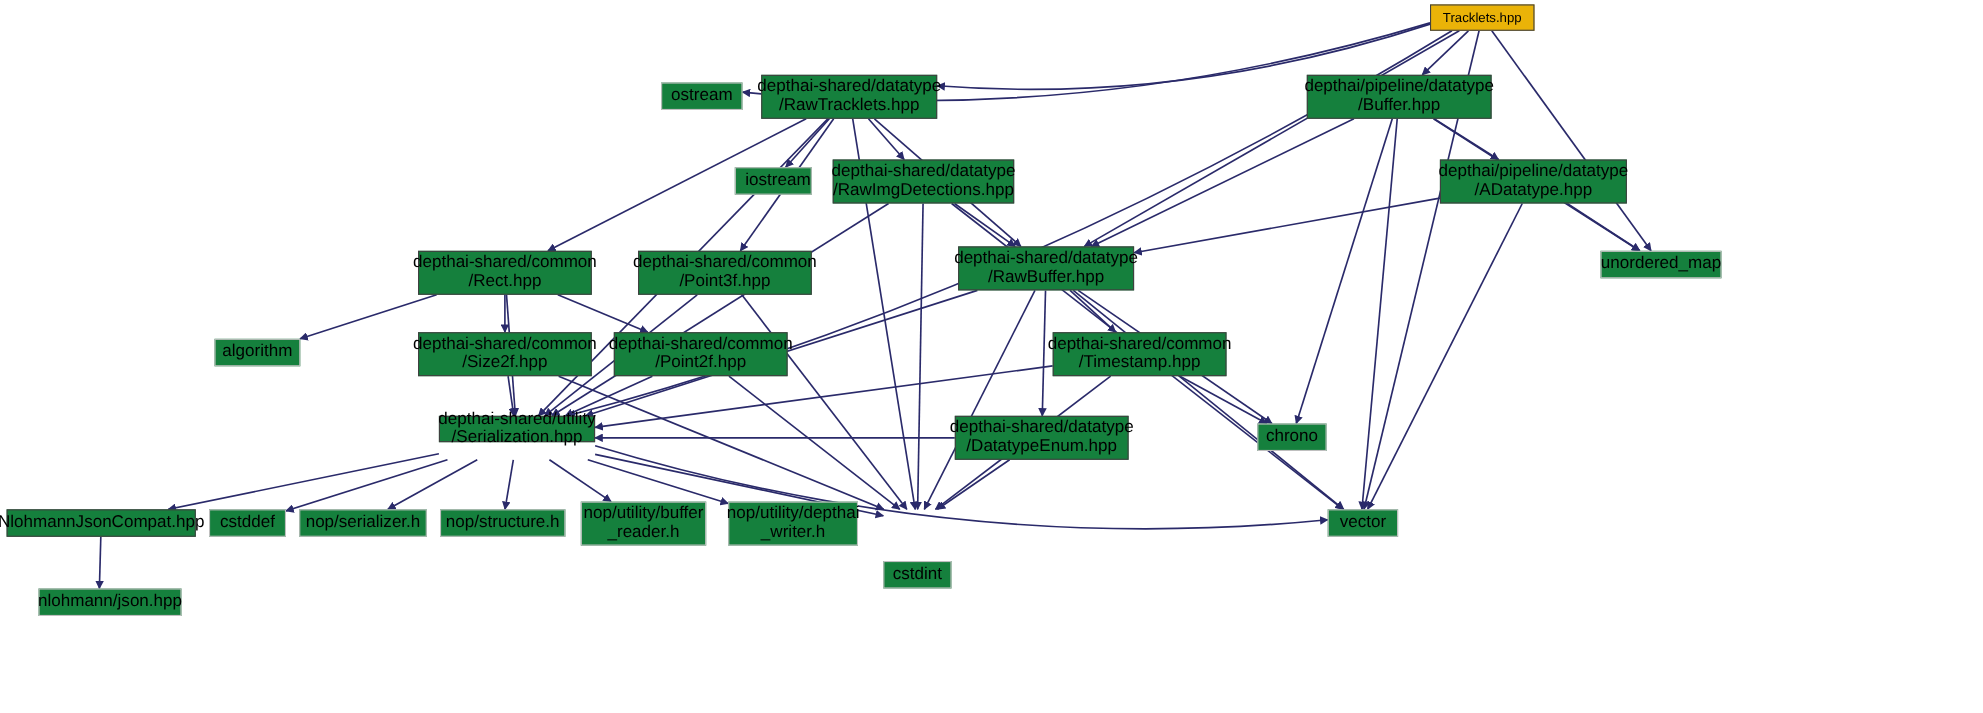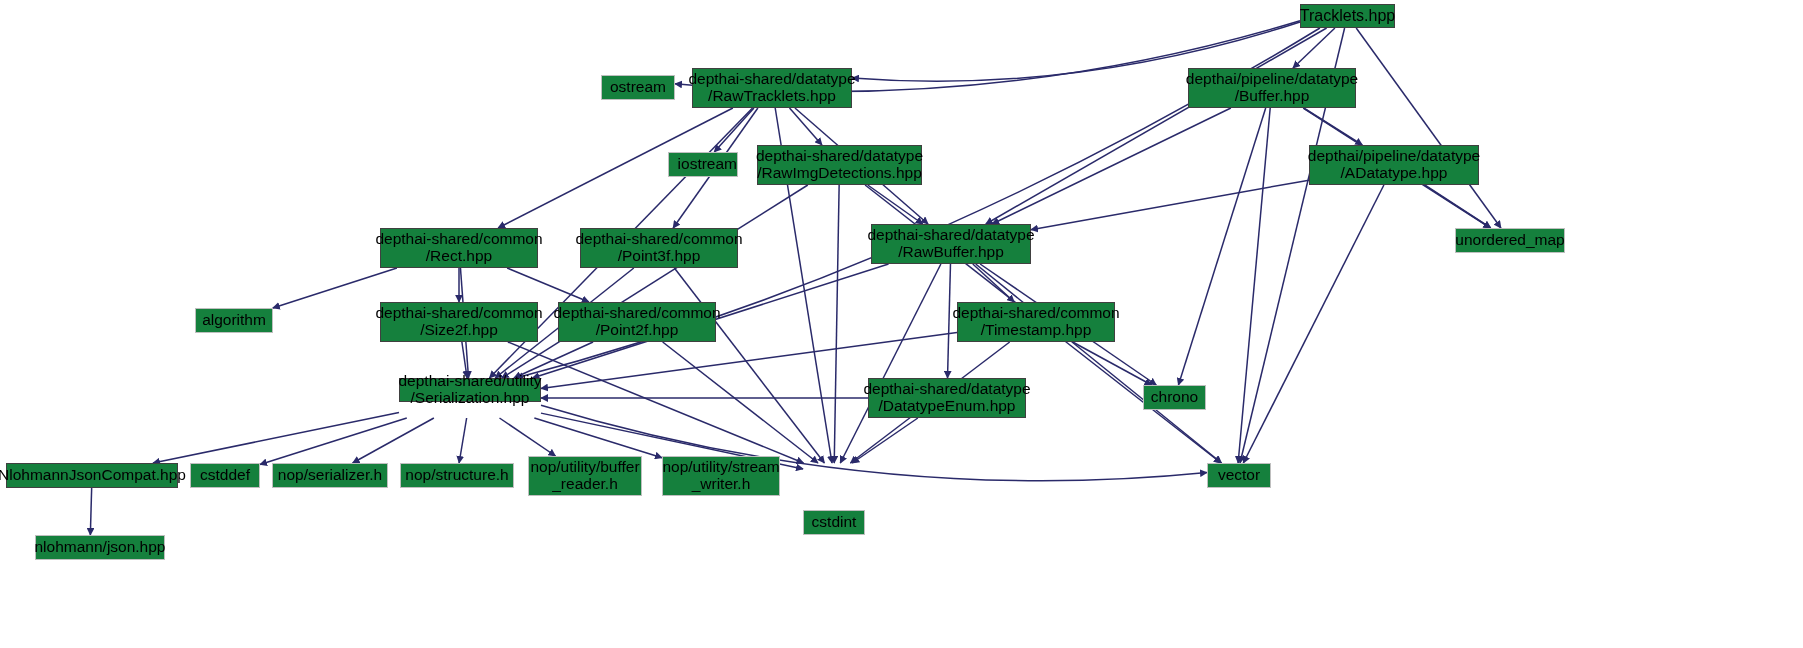--- a/index.html
+++ b/index.html
@@ -43,22 +43,22 @@
     font-size: 15.5px;
   }
   
   .node.proj {
     border: 1.6px solid #404040;
     font-size: 15.5px;
   }
   
   .node.root {
     border: 1.6px solid #404040;
-    background: #15803d;
-    font-size: 16px;
+    background: #eab308;
+    font-size: 12px;
   }
 </style>
 </head>
 <body>
 
 <div id="graph-root">
   <svg class="edges" viewBox="0 0 1803 648" xmlns="http://www.w3.org/2000/svg">
     <defs>
       <marker id="arrow" viewBox="0 0 10 10" refX="9" refY="5" markerWidth="5.2" markerHeight="5.2" orient="auto-start-reverse">
         <path d="M 0 0 L 10 5 L 0 10 z" fill="#2a2a6a"></path>
@@ -140,18 +140,18 @@
       <div class="node proj" style="left: 558px; top: 302px; width: 158px; height: 40px;"><span class="nlabel">depthai-shared/common</span><span class="nlabel">/Point2f.hpp</span></div>
       <div class="node proj" style="left: 957px; top: 302px; width: 158px; height: 40px;"><span class="nlabel">depthai-shared/common</span><span class="nlabel">/Timestamp.hpp</span></div>
       <div class="node proj" style="left: 399px; top: 378px; width: 142px; height: 24px;"><span class="nlabel">depthai-shared/utility</span><span class="nlabel">/Serialization.hpp</span></div>
       <div class="node proj" style="left: 868px; top: 378px; width: 158px; height: 40px;"><span class="nlabel">depthai-shared/datatype</span><span class="nlabel">/DatatypeEnum.hpp</span></div>
       <div class="node ext" style="left: 1143px; top: 385px; width: 63px; height: 25px;"><span class="nlabel">chrono</span></div>
       <div class="node proj" style="left: 6px; top: 463px; width: 172px; height: 25px;"><span class="nlabel">NlohmannJsonCompat.hpp</span></div>
       <div class="node ext" style="left: 190px; top: 463px; width: 70px; height: 25px;"><span class="nlabel">cstddef</span></div>
       <div class="node ext" style="left: 272px; top: 463px; width: 116px; height: 25px;"><span class="nlabel">nop/serializer.h</span></div>
       <div class="node ext" style="left: 400px; top: 463px; width: 114px; height: 25px;"><span class="nlabel">nop/structure.h</span></div>
       <div class="node ext" style="left: 528px; top: 456px; width: 114px; height: 40px;"><span class="nlabel">nop/utility/buffer</span><span class="nlabel">_reader.h</span></div>
-      <div class="node ext" style="left: 662px; top: 456px; width: 118px; height: 40px;"><span class="nlabel">nop/utility/stream</span><span class="nlabel">_writer.h</span></div>
+      <div class="node ext" style="left: 662px; top: 456px; width: 118px; height: 40px;"><span class="nlabel">nop/utility/depthai</span><span class="nlabel">_writer.h</span></div>
       <div class="node ext" style="left: 803px; top: 463px; width: 62px; height: 25px; margin-top: 47px;"><span class="nlabel">cstdint</span></div>
       <div class="node ext" style="left: 1207px; top: 463px; width: 64px; height: 25px;"><span class="nlabel">vector</span></div>
       <div class="node ext" style="left: 35px; top: 535px; width: 130px; height: 25px;"><span class="nlabel">nlohmann/json.hpp</span></div>
     </div>
 </div>
 
 </body></html>

